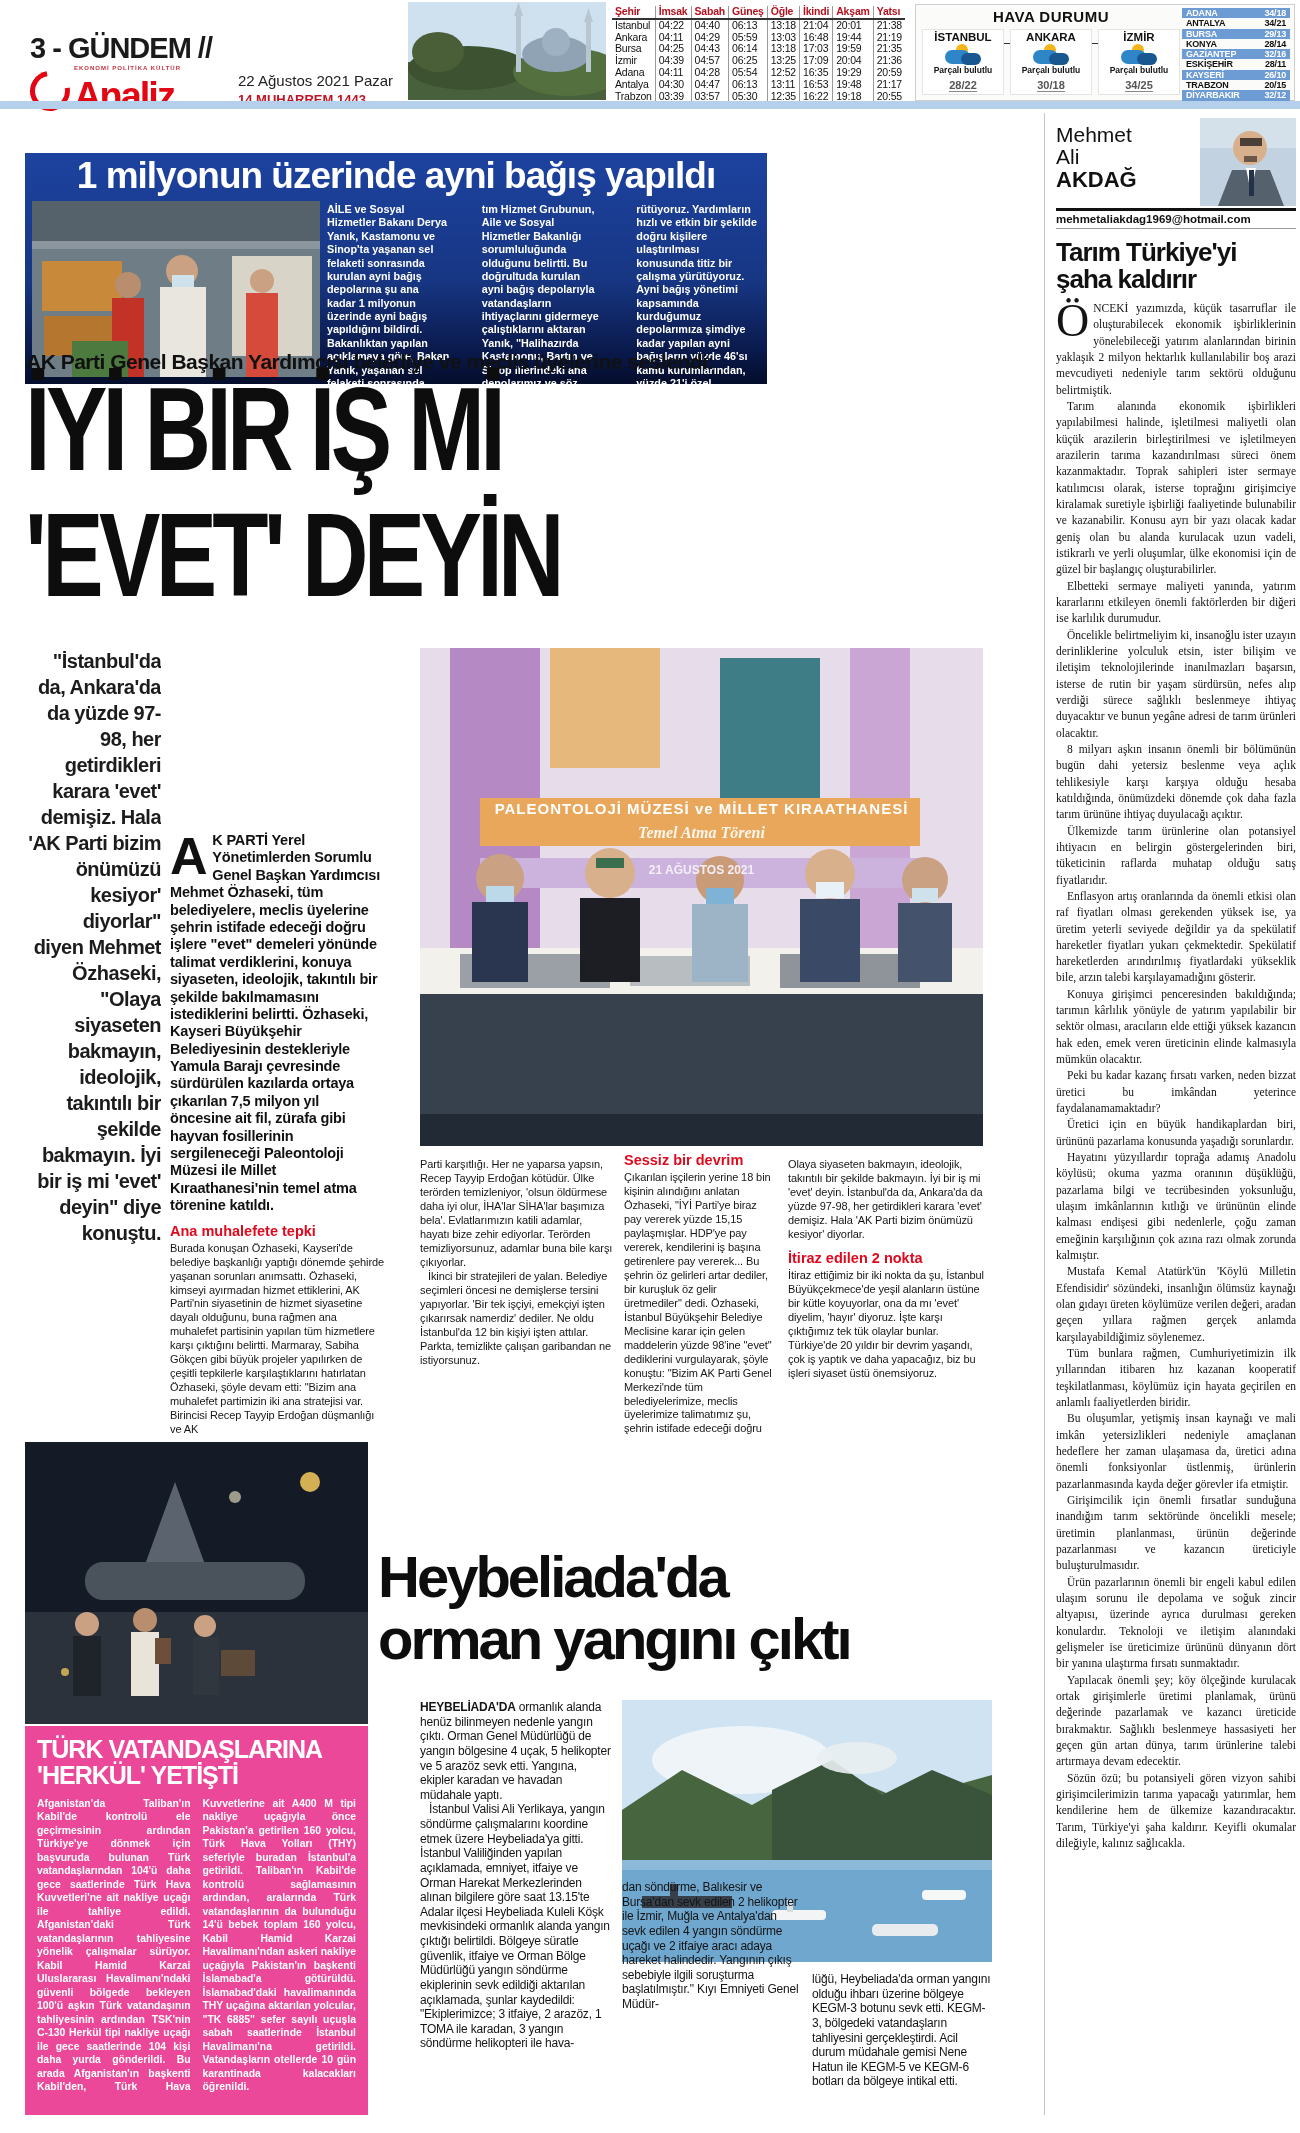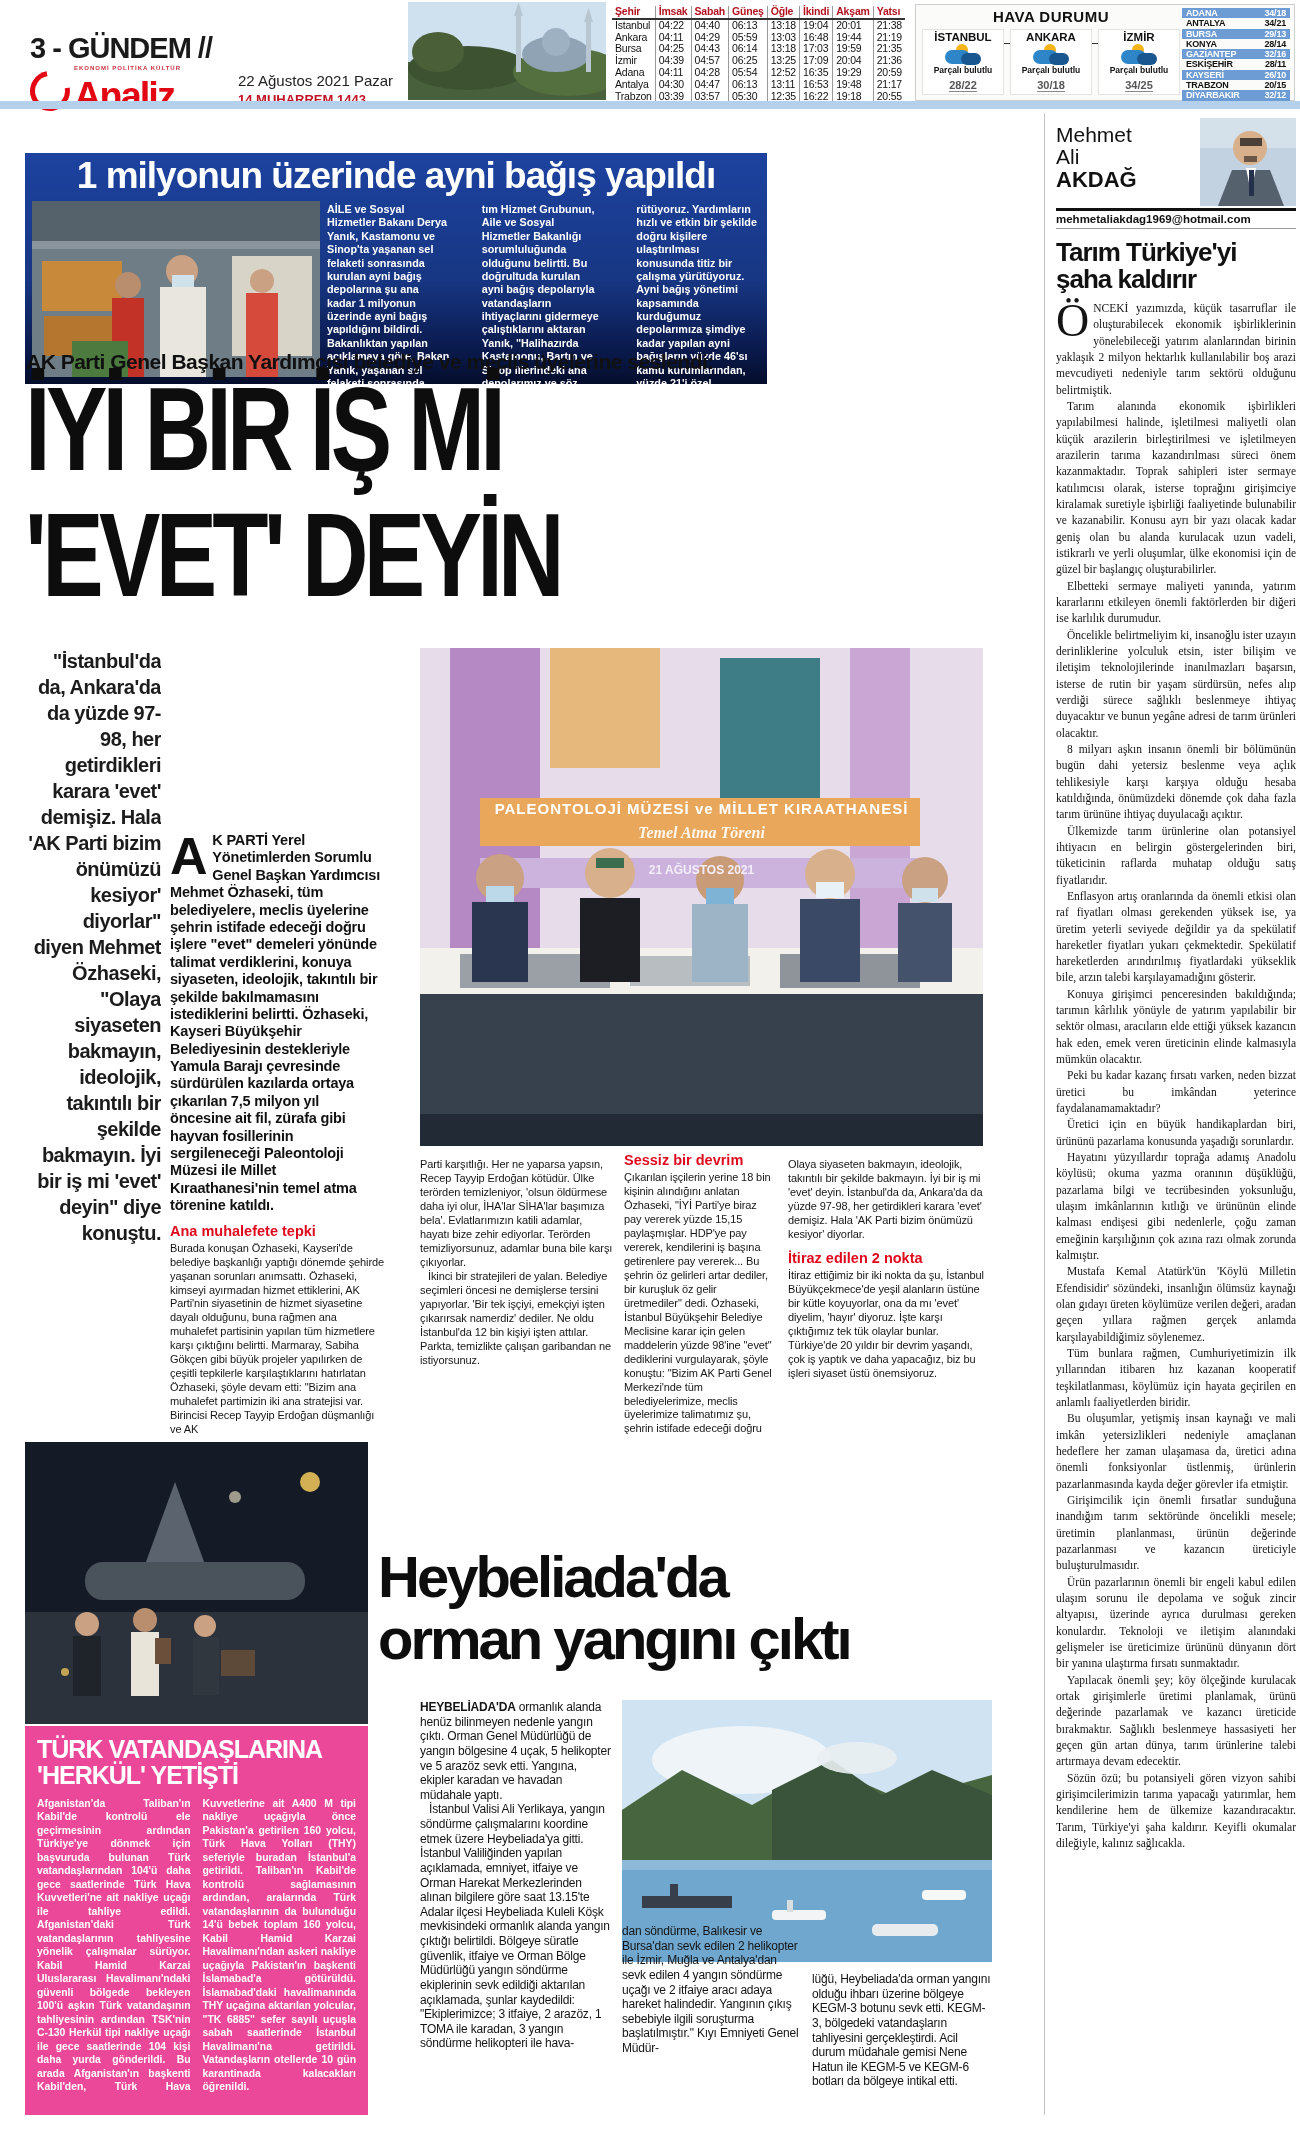--- a/index.html
+++ b/index.html
@@ -120,21 +120,21 @@
       <th>İkindi</th>
       <th>Akşam</th>
       <th>Yatsı</th>
     </tr>
     <tr>
           <td>İstanbul</td>
           <td>04:22</td>
           <td>04:40</td>
           <td>06:13</td>
           <td>13:18</td>
-          <td>19:04</td>
+          <td>21:04</td>
           <td>20:01</td>
           <td>21:38</td>
         </tr>
     <tr>
           <td>Ankara</td>
           <td>04:11</td>
           <td>04:29</td>
           <td>05:59</td>
           <td>13:03</td>
           <td>16:48</td>
@@ -456,20 +456,20 @@
       <rect y="160" width="370" height="102" fill="#6fa7cf"></rect>
       <rect y="160" width="370" height="10" fill="#8db9d9"></rect>
       <rect x="20" y="196" width="90" height="12" fill="#37404a"></rect>
       <rect x="48" y="184" width="8" height="14" fill="#37404a"></rect>
       <rect x="150" y="210" width="54" height="10" rx="4" fill="#f2f4f5"></rect>
       <rect x="165" y="200" width="6" height="12" fill="#d8dde0"></rect>
       <rect x="250" y="224" width="66" height="12" rx="5" fill="#e8ecee"></rect>
       <rect x="300" y="190" width="44" height="10" rx="4" fill="#f6f7f7"></rect>
     </svg>
   </div>
-  <div class="abs hey-body" style="left:622px;top:1924px;width:178px;height:148px;overflow:hidden;">
+  <div class="abs hey-body" style="left:622px;top:1880px;width:178px;height:148px;overflow:hidden;">
     <p class="np">dan söndürme, Balıkesir ve Bursa'dan sevk edilen 2 helikopter ile İzmir, Muğla ve Antalya'dan sevk edilen 4 yangın söndürme uçağı ve 2 itfaiye aracı adaya hareket halindedir. Yangının çıkış sebebiyle ilgili soruşturma başlatılmıştır." Kıyı Emniyeti Genel Müdür-</p>
   </div>
   <div class="abs hey-body" style="left:812px;top:1972px;width:180px;height:148px;overflow:hidden;">
     <p class="np">lüğü, Heybeliada'da orman yangını olduğu ihbarı üzerine bölgeye KEGM-3 botunu sevk etti. KEGM-3, bölgedeki vatandaşların tahliyesini gerçekleştirdi. Acil durum müdahale gemisi Nene Hatun ile KEGM-5 ve KEGM-6 botları da bölgeye intikal etti.</p>
   </div>
 
 </div>
 
 </body></html>

